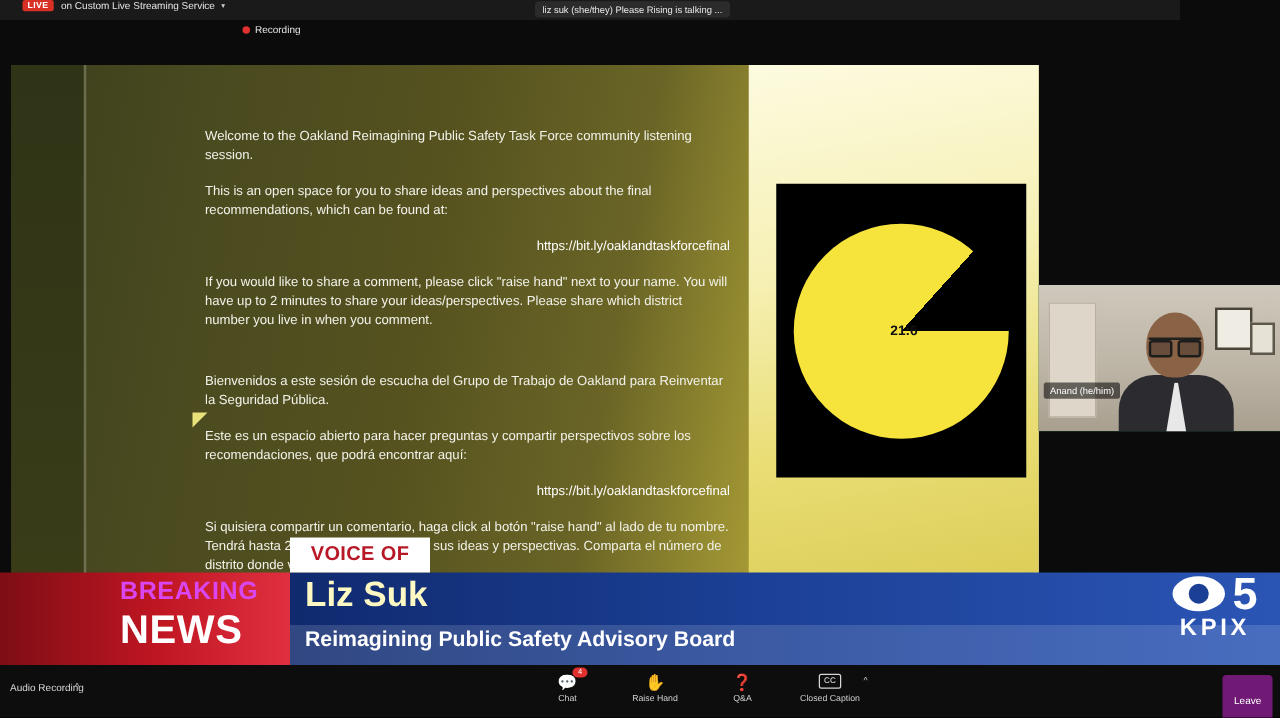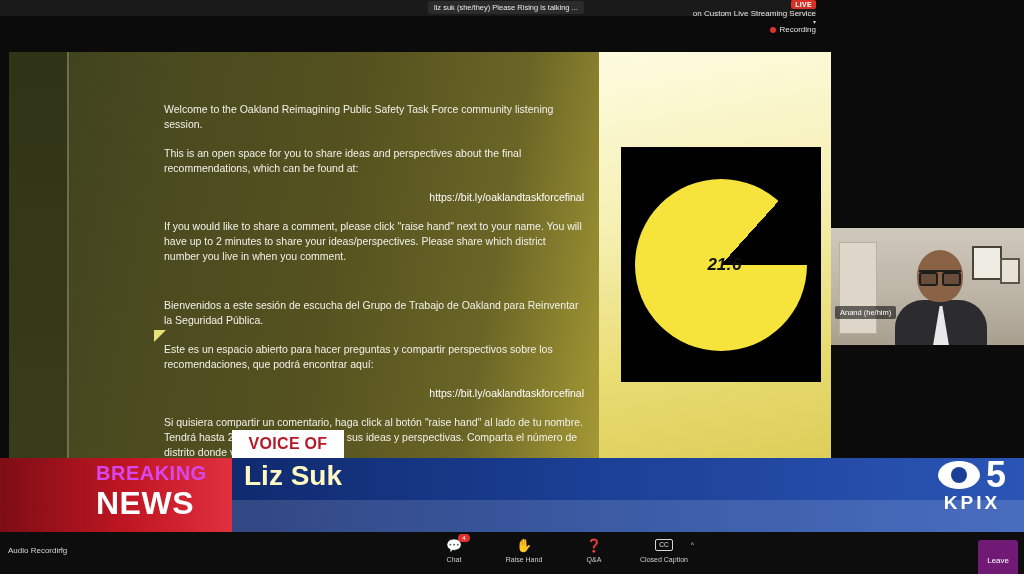--- a/index.html
+++ b/index.html
@@ -17,28 +17,27 @@
   #app {
     position: absolute;
     inset: 0;
     background: #0b0b0b;
   }
 
   
   .topbar {
     position: absolute;
     top: 0; left: 0;
-    width: 816px;
+    width: 944px;
     height: 16px;
     background: #1a1a1a;
     display: flex;
-    align-items: flex-end;
+    align-items: flex-start;
     font-size: 8px;
     color: #d8d8d8;
-    flex-direction: column;
   }
   .live-badge {
     margin-left: 18px;
     background: #d93025;
     color: #fff;
     font-size: 7px;
     font-weight: bold;
     padding: 1px 4px;
     border-radius: 2px;
     letter-spacing: .3px;
@@ -51,20 +50,21 @@
   }
   .caret {
     margin-left: 5px;
     font-size: 6px;
     color: #cfcfcf;
   }
   .rec-group {
     display: flex;
     align-items: center;
     margin-left: 14px;
+    margin-top: 19px;
   }
   .rec-dot {
     width: 6px; height: 6px;
     border-radius: 50%;
     background: #e03030;
   }
   .rec-label {
     margin-left: 4px;
     font-size: 8px;
     color: #e4e4e4;
@@ -162,23 +162,22 @@
     height: 172px;
     border-radius: 50%;
     background: conic-gradient(#f6e33c 0deg 42deg, #000 42deg 90deg, #f6e33c 90deg 360deg);
   }
   .pie-label {
     position: absolute;
     left: 50%;
     top: 50%;
     transform: translate(-40%, -50%);
     color: #111;
-    font-size: 17px;
-    font-weight: bold;
-    font-style: italic;
+    font-size: 11px;
+    font-weight: bold;
   }
 
   
   .thumb {
     position: absolute;
     left: 831px;
     top: 228px;
     width: 193px;
     height: 117px;
     background: #14532d;
@@ -537,20 +536,21 @@
   <div class="lower-third">
     <div class="lt-blue"></div>
     <div class="lt-sub-bar"></div>
     <div class="lt-red"></div>
     <div class="lt-breaking">BREAKING</div>
     <div class="lt-news">NEWS</div>
     <div class="voice-of">
       <span>VOICE OF</span>
     </div>
     <div class="lt-name">Liz Suk</div>
+    <div class="lt-sub">Reimagining Public Safety Advisory Board</div>
     <div class="cbs-wrap">
       <div class="cbs-row">
         <div class="cbs-eye"></div>
         <div class="cbs-5">5</div>
       </div>
       <div class="cbs-kpix">KPIX</div>
     </div>
   </div>
 
   <div class="toolbar">

